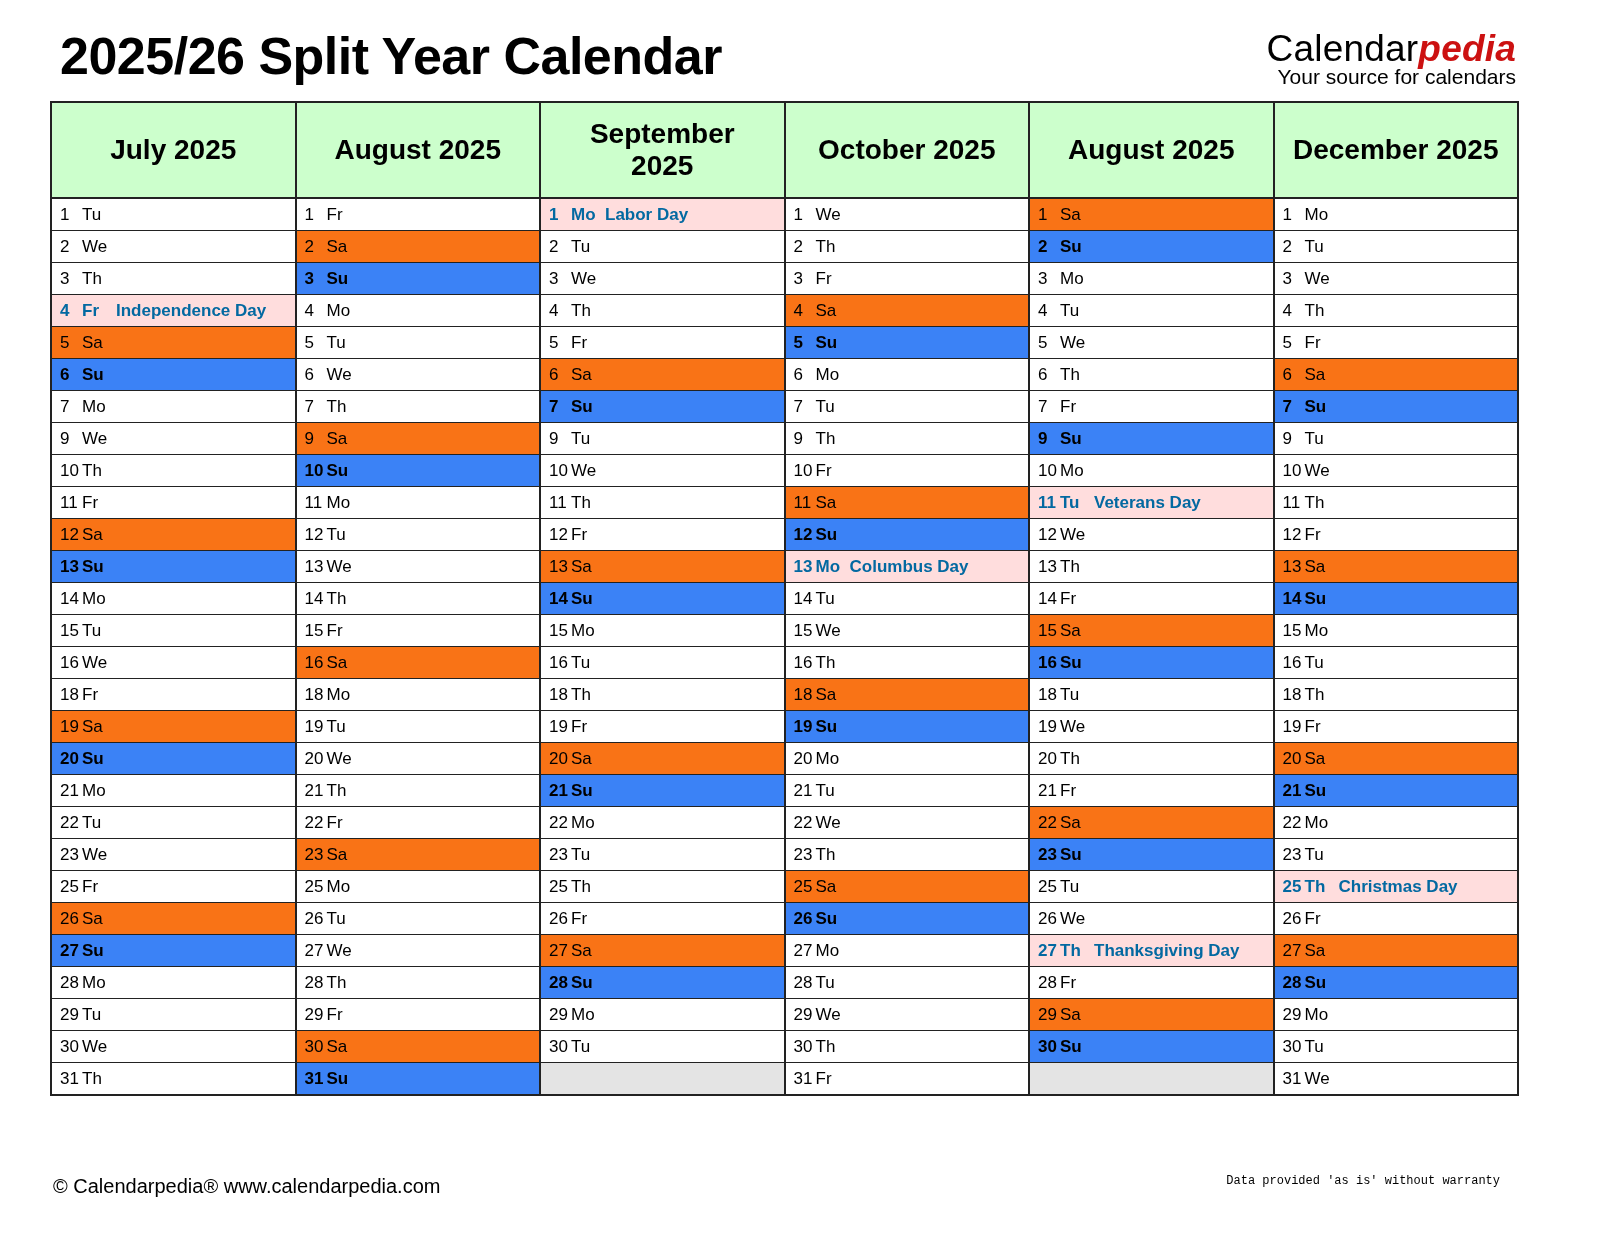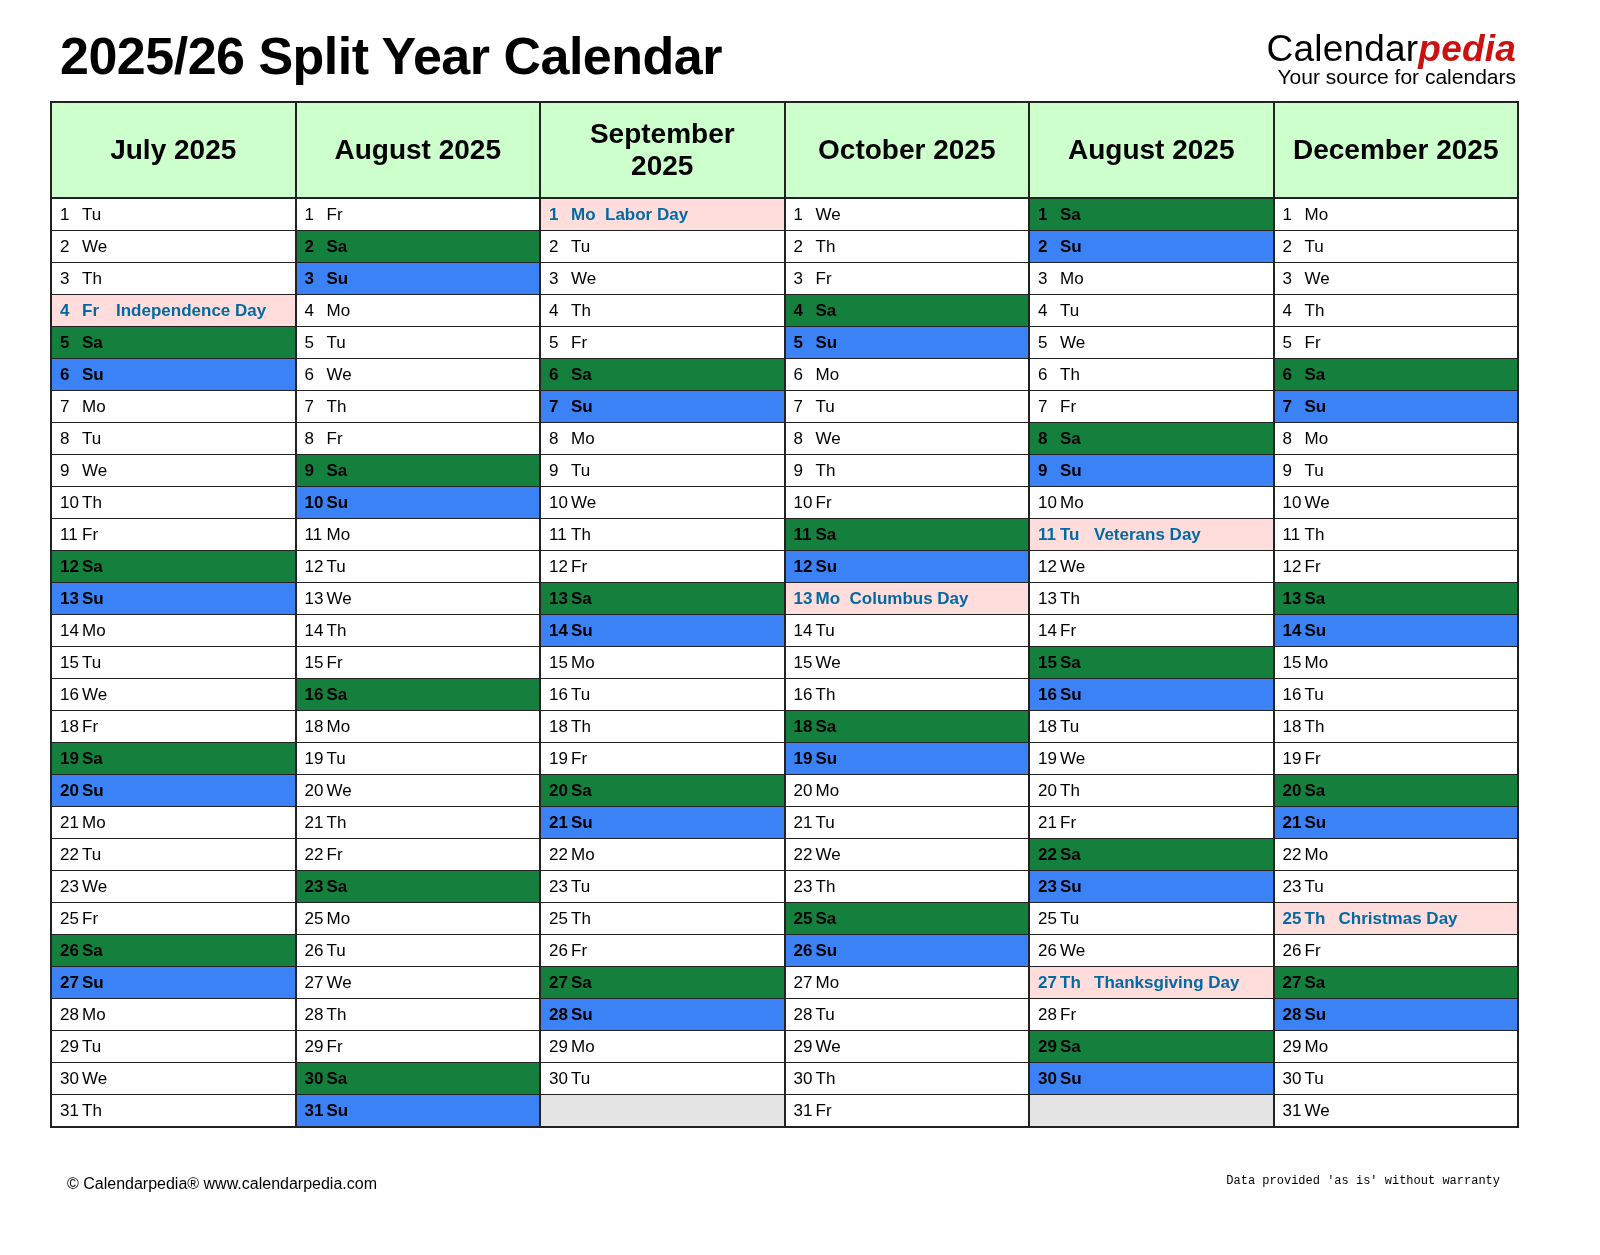--- a/index.html
+++ b/index.html
@@ -9,25 +9,25 @@
   .brand-name { font-size: 37px; line-height: 38px; letter-spacing: 0.2px; }
   .brand-name .pedia { color: #cc1111; font-weight: bold; font-style: italic; }
   .brand-tag { font-size: 21px; line-height: 20px; margin-top: -1px; }
   table.cal { position: absolute; left: 50px; top: 101px; border-collapse: collapse; table-layout: fixed; width: 1469px; }
   table.cal th { background: #ccffcc; height: 40px; font-size: 28px; font-weight: bold; border: 2px solid #222; padding: 15px; text-align: center; }
   table.cal td { height: 31px; border: 1px solid #222; border-left: 2px solid #222; border-right: 2px solid #222; padding: 0 0 0 8px; font-size: 17px; white-space: nowrap; overflow: hidden; }
   table.cal tr:last-child td { border-bottom: 2px solid #222; }
   td .d { display: inline-block; min-width: 22px; }
   td .w { display: inline-block; min-width: 28px; }
   td .h { margin-left: 6px; }
-  td.sat { background: #15803d; font-weight: bold; }
+  td.sat { background: #f97316; font-weight: normal; }
   td.sun { background: #3b82f6; font-weight: bold; }
   td.hol { background: #ffdddd; color: #0369a1; font-weight: bold; }
   td.empty { background: #e4e4e4; }
-  .foot-left { position: absolute; left: 67px; top: 1175px; font-size: 16px; }
+  .foot-left { position: absolute; left: 53px; top: 1175px; font-size: 20px; }
   .foot-right { position: absolute; right: 100px; top: 1174px; font-size: 12px; font-family: Liberation Mono, monospace; }
 </style>
 </head>
 <body>
 
 <h1 class="title">2025/26 Split Year Calendar</h1>
 
 <div class="brand">
   <div class="brand-name"><span>Calendar</span><span class="pedia">pedia</span></div>
   <div class="brand-tag">Your source for calendars</div>
@@ -95,28 +95,20 @@
       </tr>
       <tr>
         <td><span class="d">7</span><span class="w">Mo</span></td>
         <td><span class="d">7</span><span class="w">Th</span></td>
         <td class="sun"><span class="d">7</span><span class="w">Su</span></td>
         <td><span class="d">7</span><span class="w">Tu</span></td>
         <td><span class="d">7</span><span class="w">Fr</span></td>
         <td class="sun"><span class="d">7</span><span class="w">Su</span></td>
       </tr>
       <tr>
-        <td><span class="d">8</span><span class="w">Tu</span></td>
-        <td><span class="d">8</span><span class="w">Fr</span></td>
-        <td><span class="d">8</span><span class="w">Mo</span></td>
-        <td><span class="d">8</span><span class="w">We</span></td>
-        <td class="sat"><span class="d">8</span><span class="w">Sa</span></td>
-        <td><span class="d">8</span><span class="w">Mo</span></td>
-      </tr>
-      <tr>
         <td><span class="d">9</span><span class="w">We</span></td>
         <td class="sat"><span class="d">9</span><span class="w">Sa</span></td>
         <td><span class="d">9</span><span class="w">Tu</span></td>
         <td><span class="d">9</span><span class="w">Th</span></td>
         <td class="sun"><span class="d">9</span><span class="w">Su</span></td>
         <td><span class="d">9</span><span class="w">Tu</span></td>
       </tr>
       <tr>
         <td><span class="d">10</span><span class="w">Th</span></td>
         <td class="sun"><span class="d">10</span><span class="w">Su</span></td>

